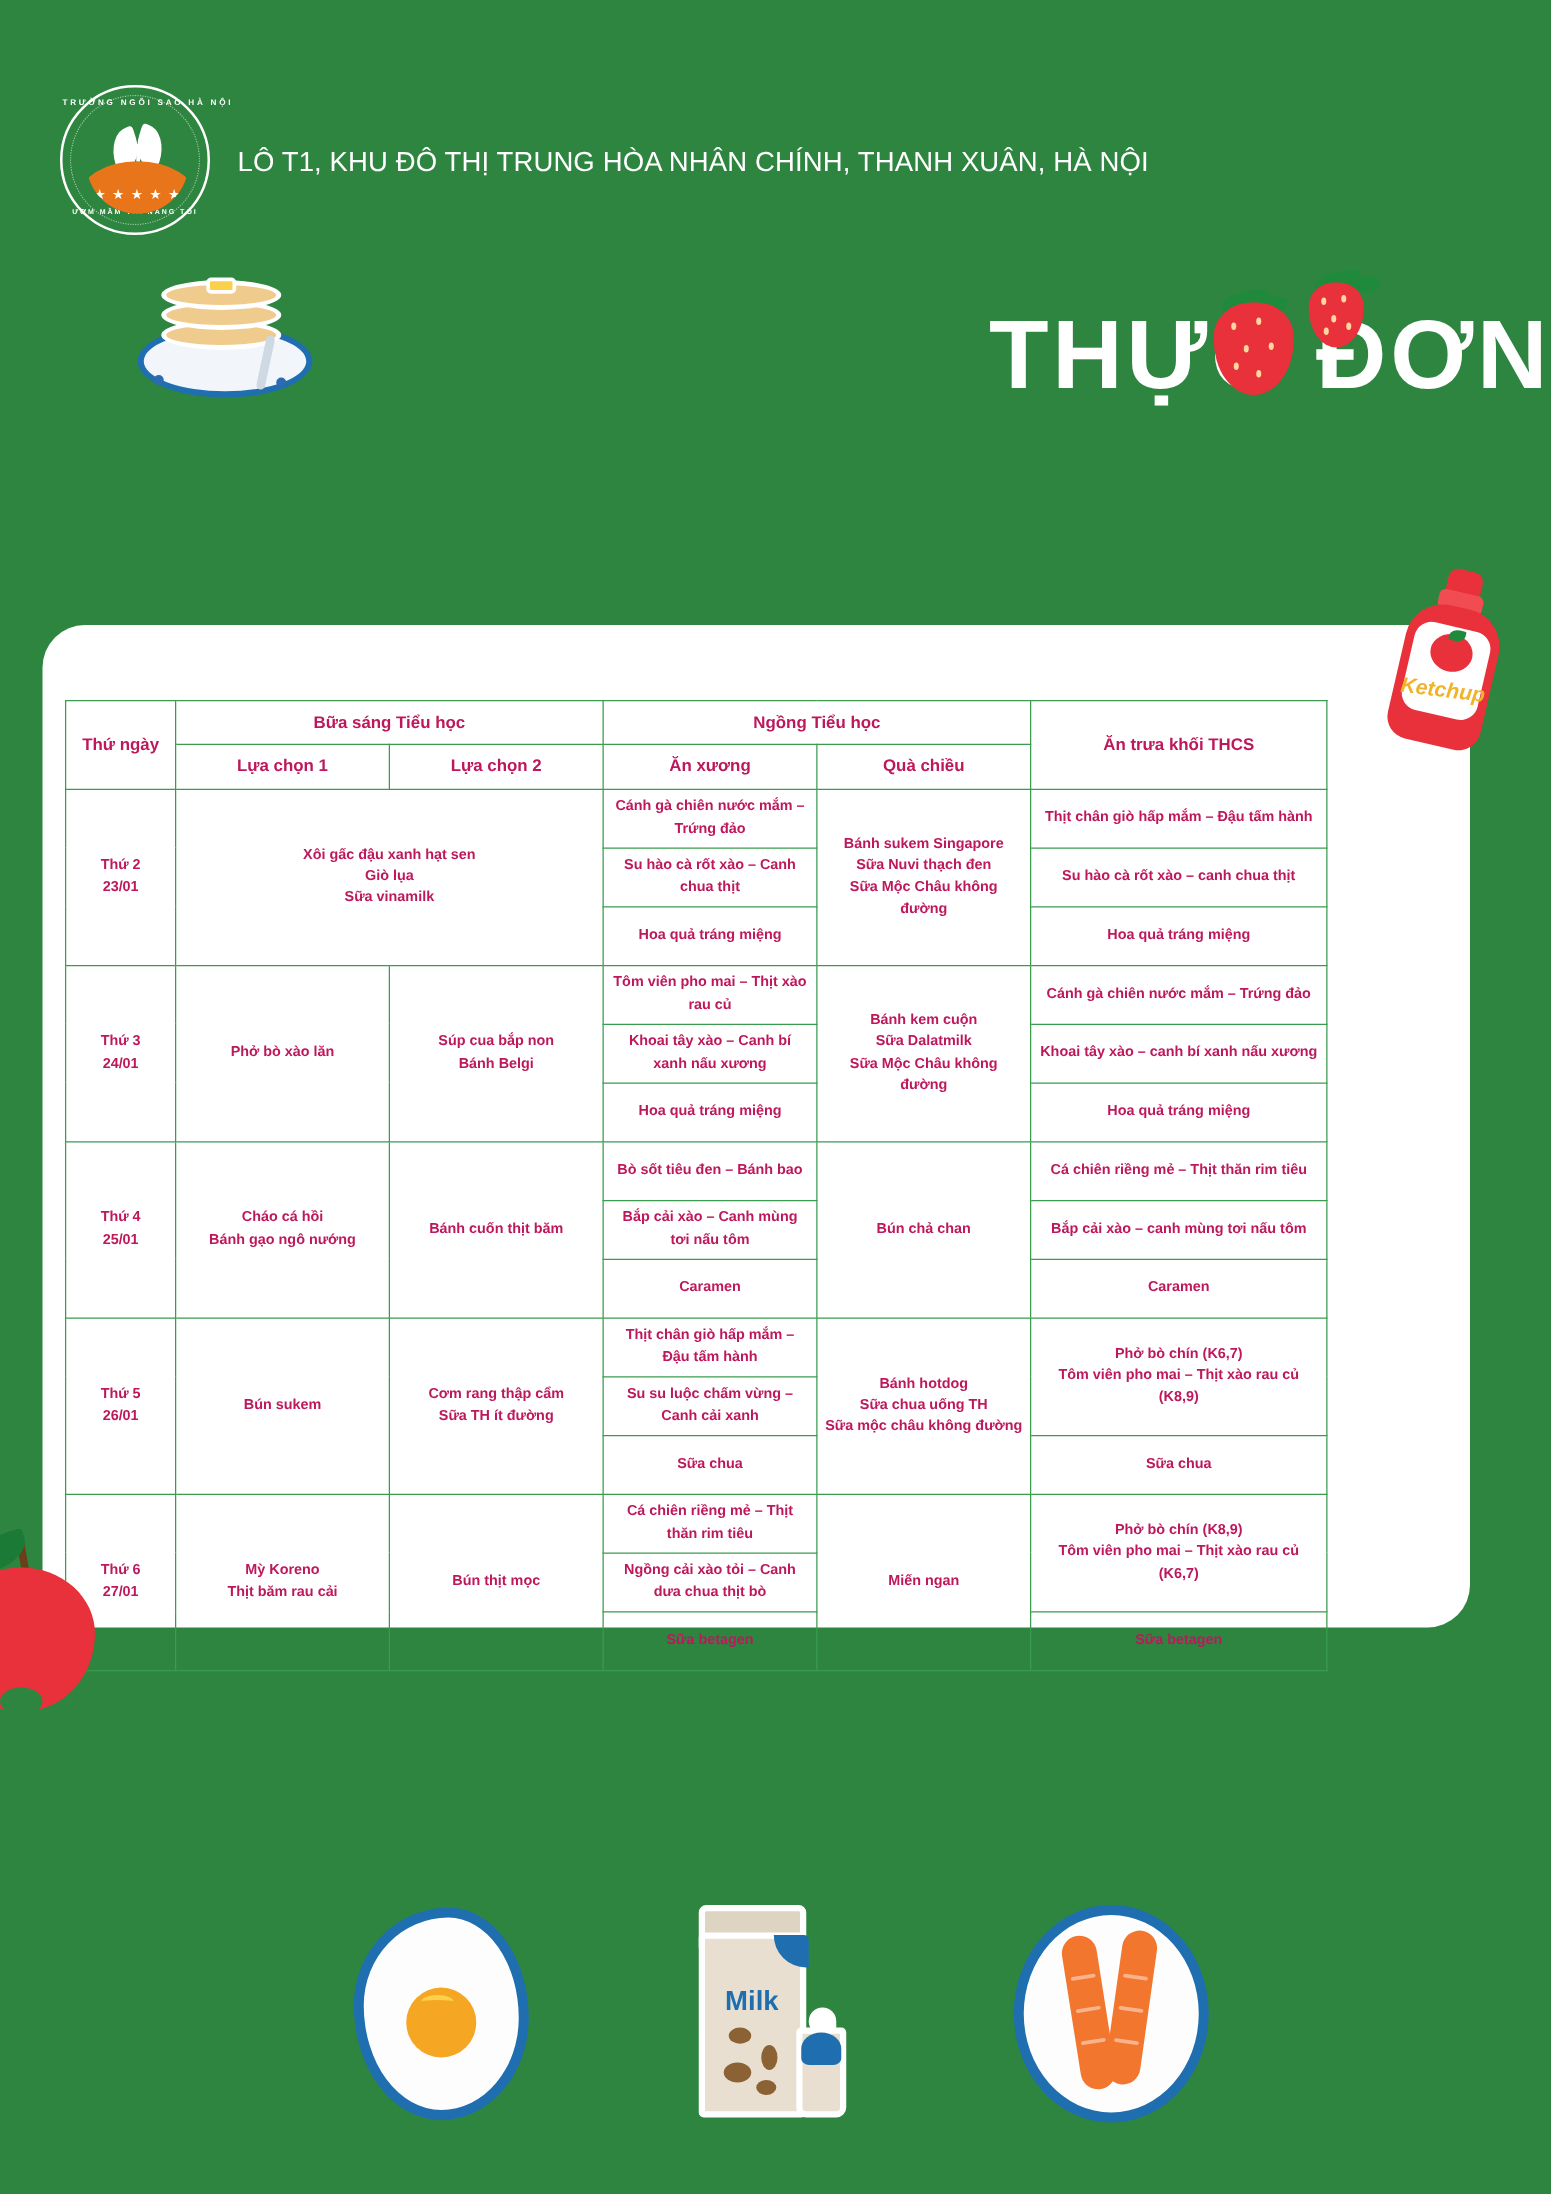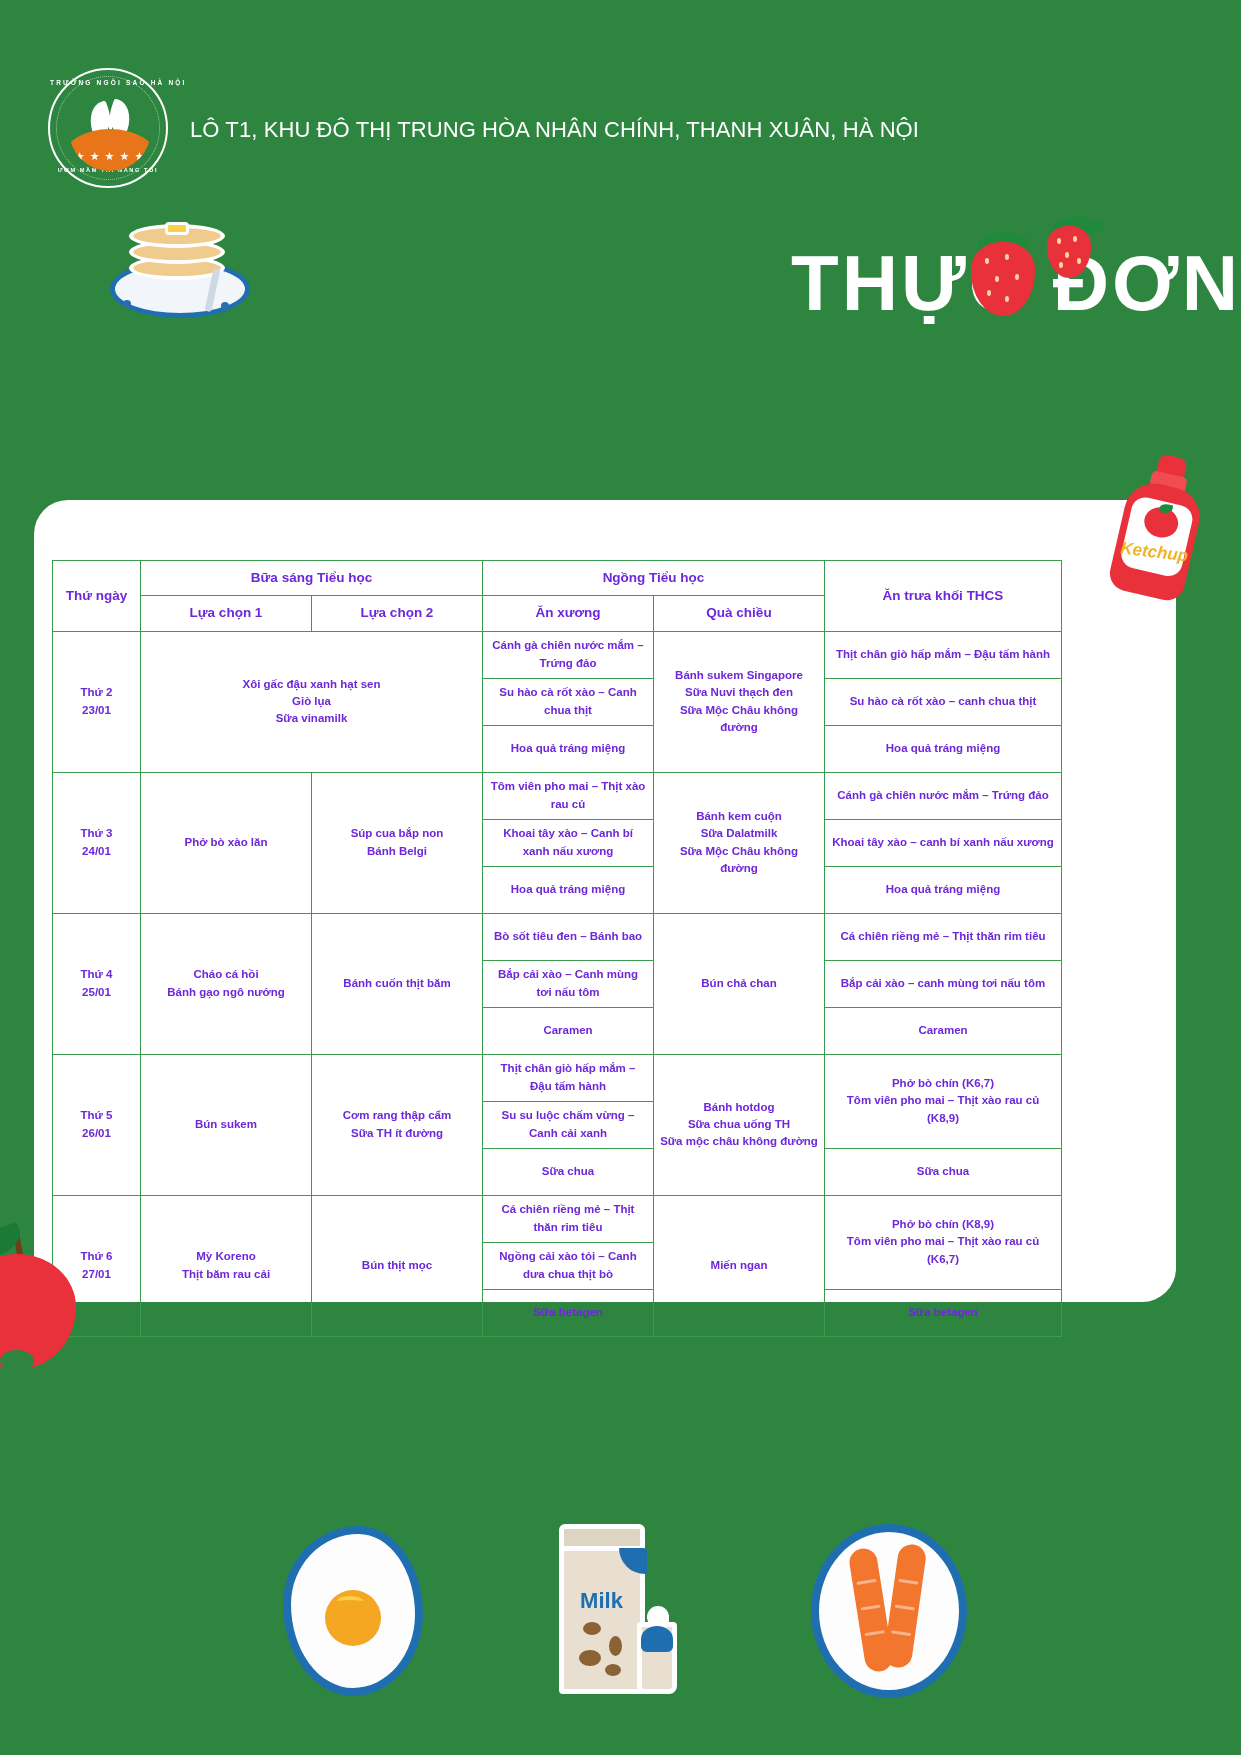--- a/index.html
+++ b/index.html
@@ -236,21 +236,21 @@
     position: absolute;
     left: 18px; top: 60px;
     width: 1010px;
     border-collapse: collapse;
     table-layout: fixed;
   }
   table.menu td, table.menu th {
     border: 1.6px solid #3a9c4e;
     text-align: center;
     vertical-align: middle;
-    color: #6d28d9;
+    color: #be185d;
     font-size: 11.5px;
     font-weight: bold;
     line-height: 1.5;
     padding: 4px 6px;
   }
   table.menu th {
     font-size: 13.5px;
     padding: 7px 4px;
   }
   th.c-day   { width: 88px; }

